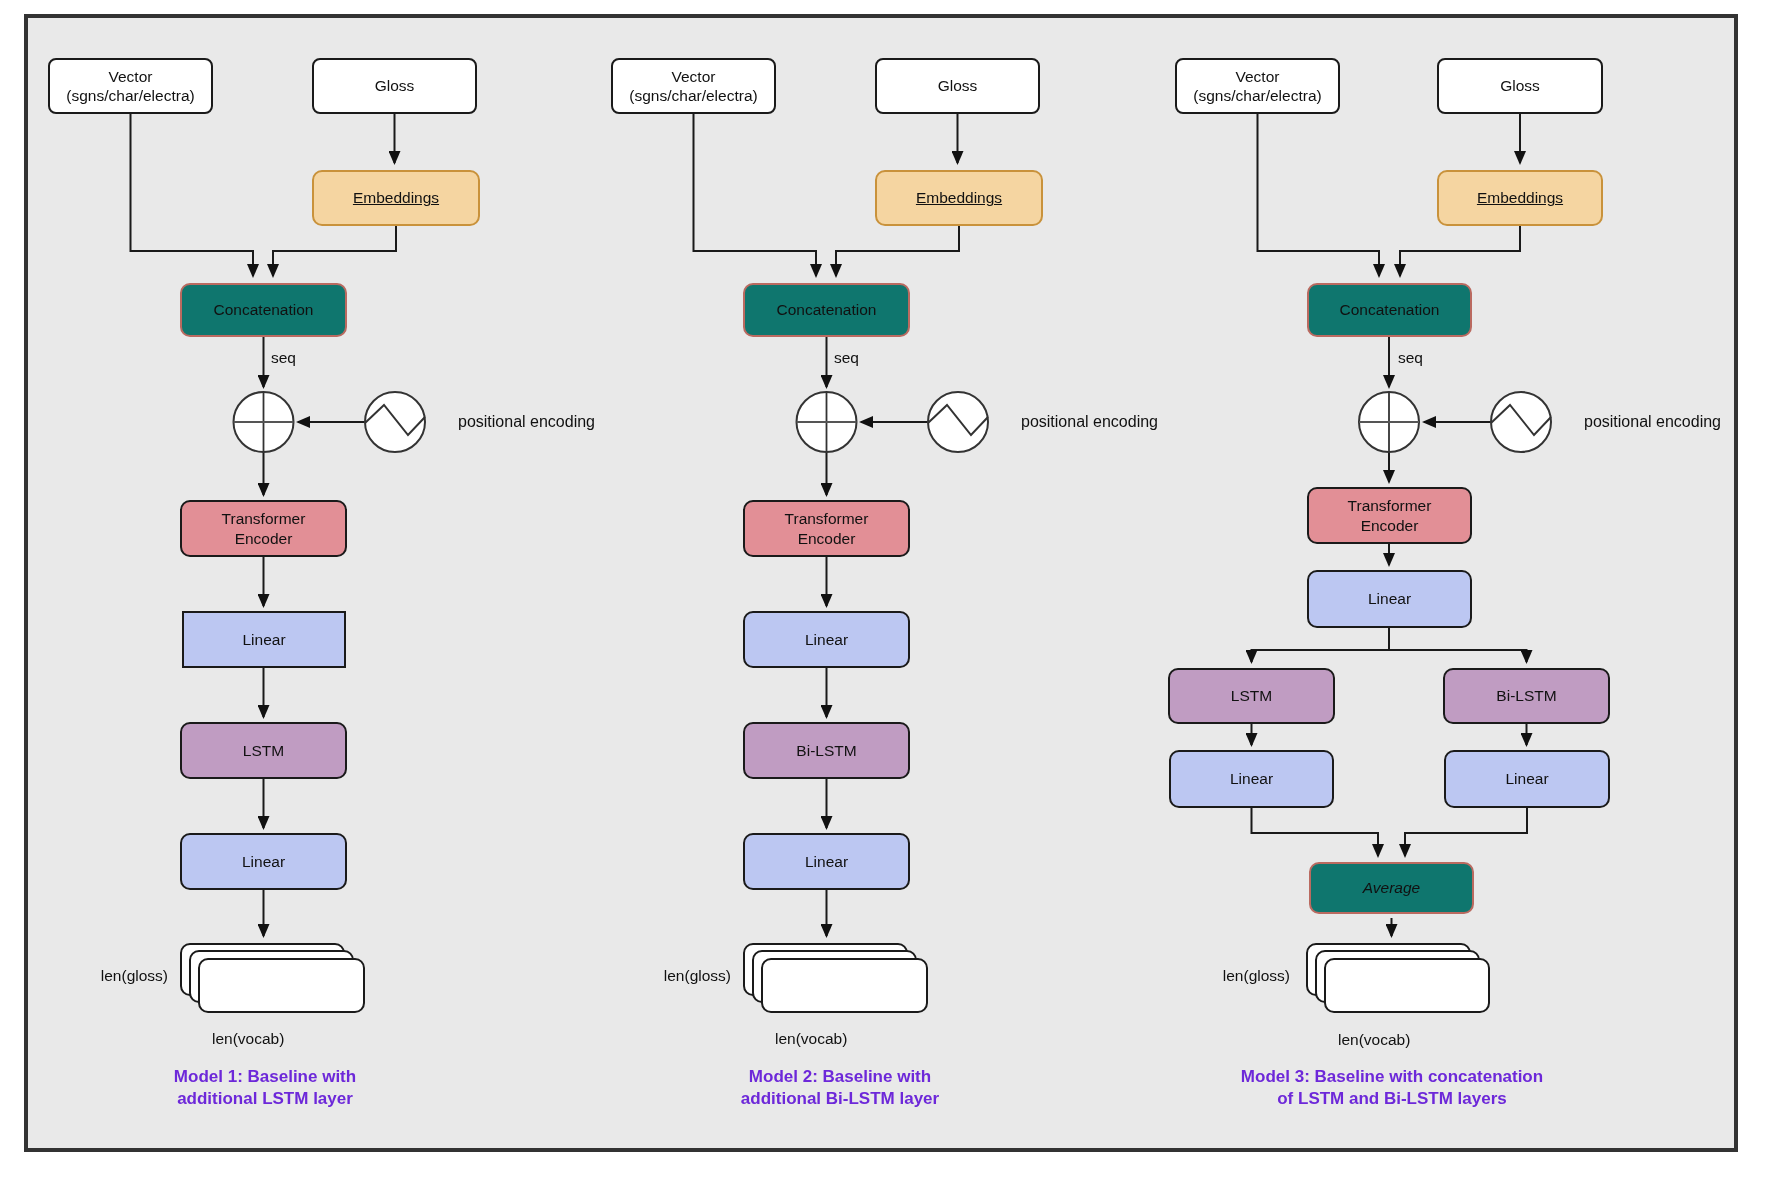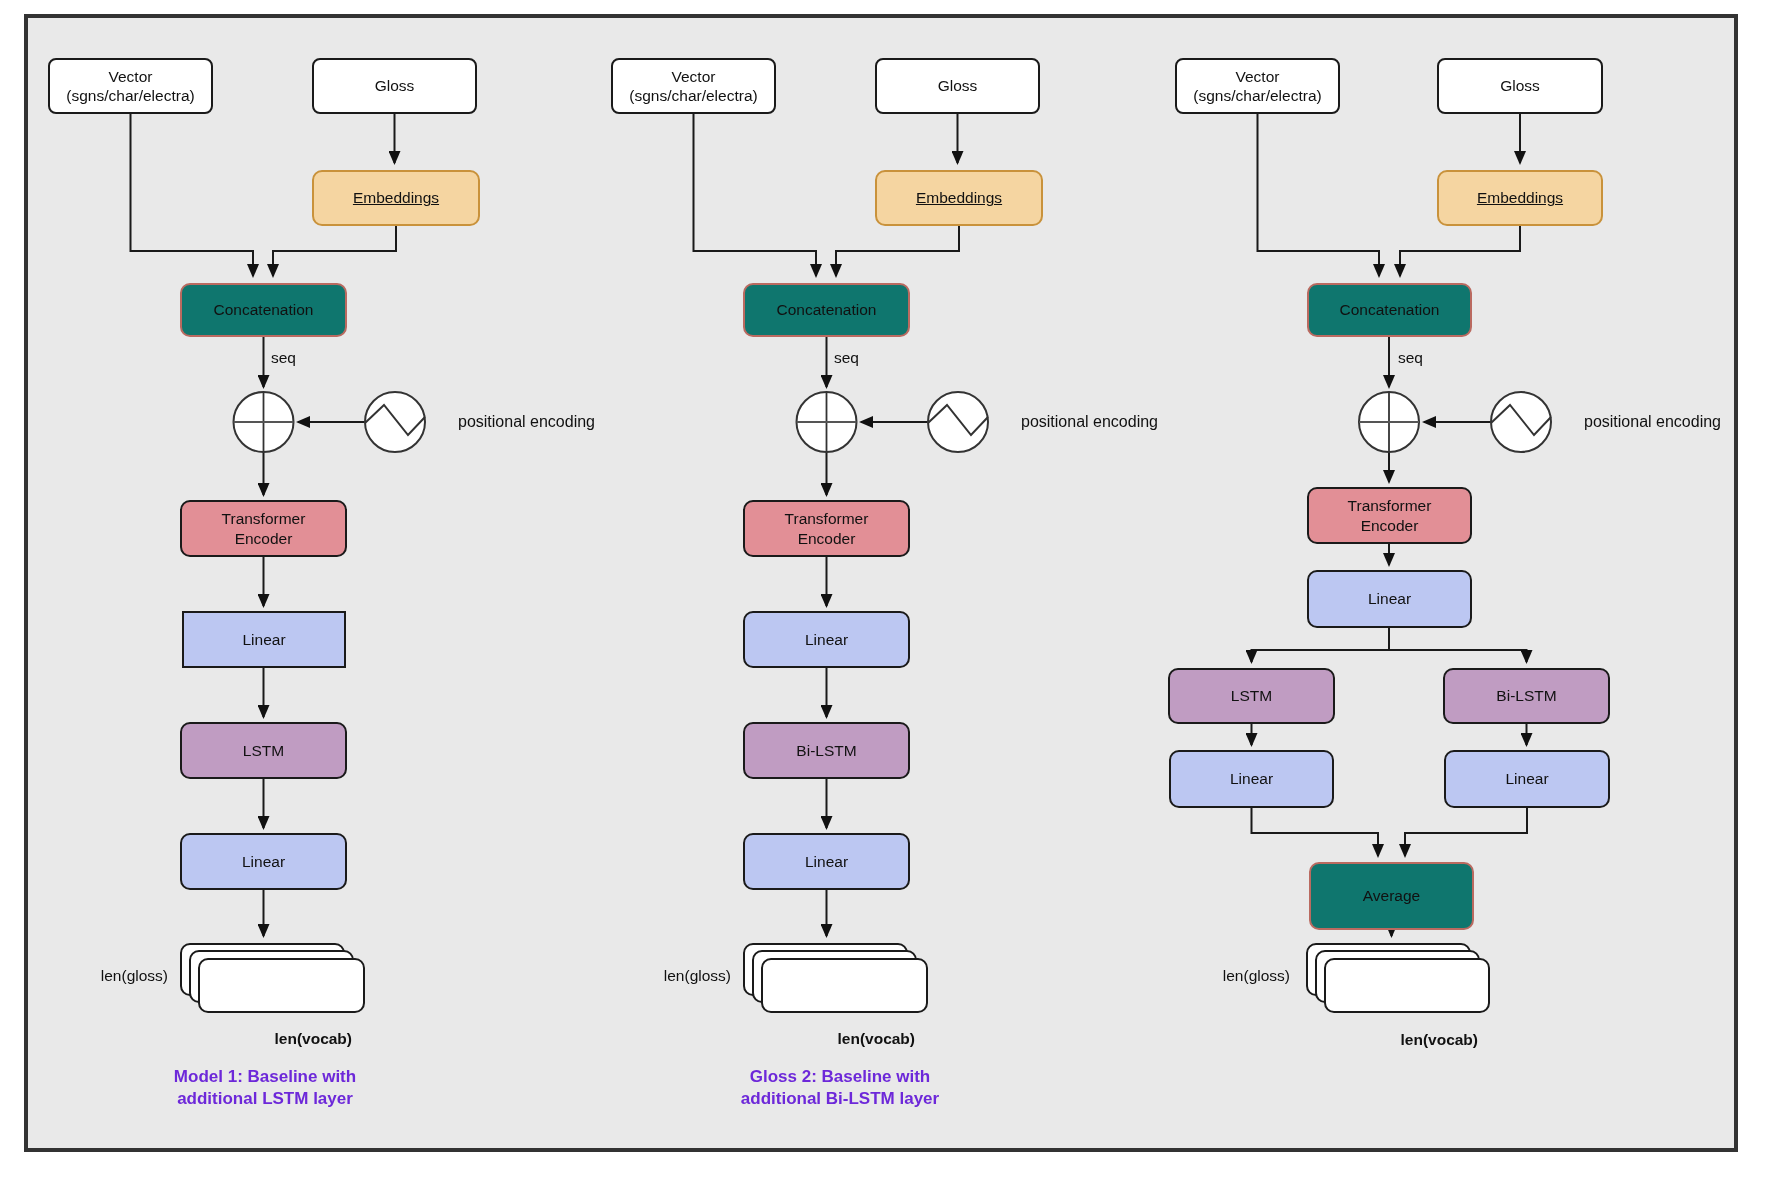--- a/index.html
+++ b/index.html
@@ -26,21 +26,21 @@
   .red    { background:#e28f96; }
   .blue   { background:#bcc7f2; }
   .purple { background:#c09cc2; }
   .square { border-radius:0; }
   .stackbox {
     position:absolute; box-sizing:border-box; background:#ffffff;
     border:2px solid #1a1a1a; border-radius:10px;
   }
   .lbl { position:absolute; font-size:15.5px; color:#111; white-space:nowrap; }
   .right { text-align:right; }
-  .center { text-align:right;font-weight:bold; }
+  .center { text-align:left; }
   .caption {
     position:absolute; font-size:17px; font-weight:bold; text-align:center;
     white-space:pre-line; line-height:1.3; color:#6d28d9;
   }
 </style>
 </head>
 <body>
 
 <div id="canvas">
   <div id="frame"></div>
@@ -156,36 +156,38 @@
   <div class="box red" style="left:743px;top:500px;width:167px;height:57px;">Transformer
 Encoder</div>
   <div class="box blue" style="left:743px;top:611px;width:167px;height:57px;">Linear</div>
   <div class="box purple" style="left:743px;top:722px;width:167px;height:57px;">Bi-LSTM</div>
   <div class="box blue" style="left:743px;top:833px;width:167px;height:57px;">Linear</div>
   <div class="stackbox" style="left:743px;top:943px;width:165px;height:53px;"></div>
   <div class="stackbox" style="left:752px;top:950px;width:165px;height:53px;"></div>
   <div class="stackbox" style="left:761px;top:958px;width:167px;height:55px;"></div>
   <div class="lbl right" style="left:639px;top:967px;width:92px;">len(gloss)</div>
   <div class="lbl center" style="left:775px;top:1030px;width:140px;">len(vocab)</div>
-  <div class="caption" style="left:690px;top:1066px;width:300px;">Gloss 2: Baseline with
+  <div class="caption" style="left:690px;top:1066px;width:300px;">Model 2: Baseline with
 additional Bi-LSTM layer</div>
 
   <div class="box white" style="left:1175px;top:58px;width:165px;height:56px;">Vector
 (sgns/char/electra)</div>
   <div class="box white" style="left:1437px;top:58px;width:166px;height:56px;">Gloss</div>
   <div class="box orange" style="left:1437px;top:170px;width:166px;height:56px;">Embeddings</div>
   <div class="box pink" style="left:1307px;top:283px;width:165px;height:54px;">Concatenation</div>
   <div class="lbl" style="left:1398px;top:349px;">seq</div>
   <div class="lbl" style="left:1584px;top:413px;font-size:16px;">positional encoding</div>
   <div class="box red" style="left:1307px;top:487px;width:165px;height:57px;">Transformer
 Encoder</div>
   <div class="box blue" style="left:1307px;top:570px;width:165px;height:58px;">Linear</div>
   <div class="box purple" style="left:1168px;top:668px;width:167px;height:56px;">LSTM</div>
   <div class="box purple" style="left:1443px;top:668px;width:167px;height:56px;">Bi-LSTM</div>
   <div class="box blue" style="left:1169px;top:750px;width:165px;height:58px;">Linear</div>
   <div class="box blue" style="left:1444px;top:750px;width:166px;height:58px;">Linear</div>
-  <div class="box pink" style="left:1309px;top:862px;width:165px;height:68px;">Average</div>
+  <div class="box pink" style="left:1309px;top:862px;width:165px;height:52px;font-style:italic;">Average</div>
   <div class="stackbox" style="left:1306px;top:943px;width:165px;height:53px;"></div>
   <div class="stackbox" style="left:1315px;top:950px;width:165px;height:53px;"></div>
   <div class="stackbox" style="left:1324px;top:958px;width:166px;height:55px;"></div>
   <div class="lbl right" style="left:1198px;top:967px;width:92px;">len(gloss)</div>
   <div class="lbl center" style="left:1338px;top:1031px;width:140px;">len(vocab)</div>
+  <div class="caption" style="left:1222px;top:1066px;width:340px;">Model 3: Baseline with concatenation
+of LSTM and Bi-LSTM layers</div>
 </div>
 
 </body></html>

